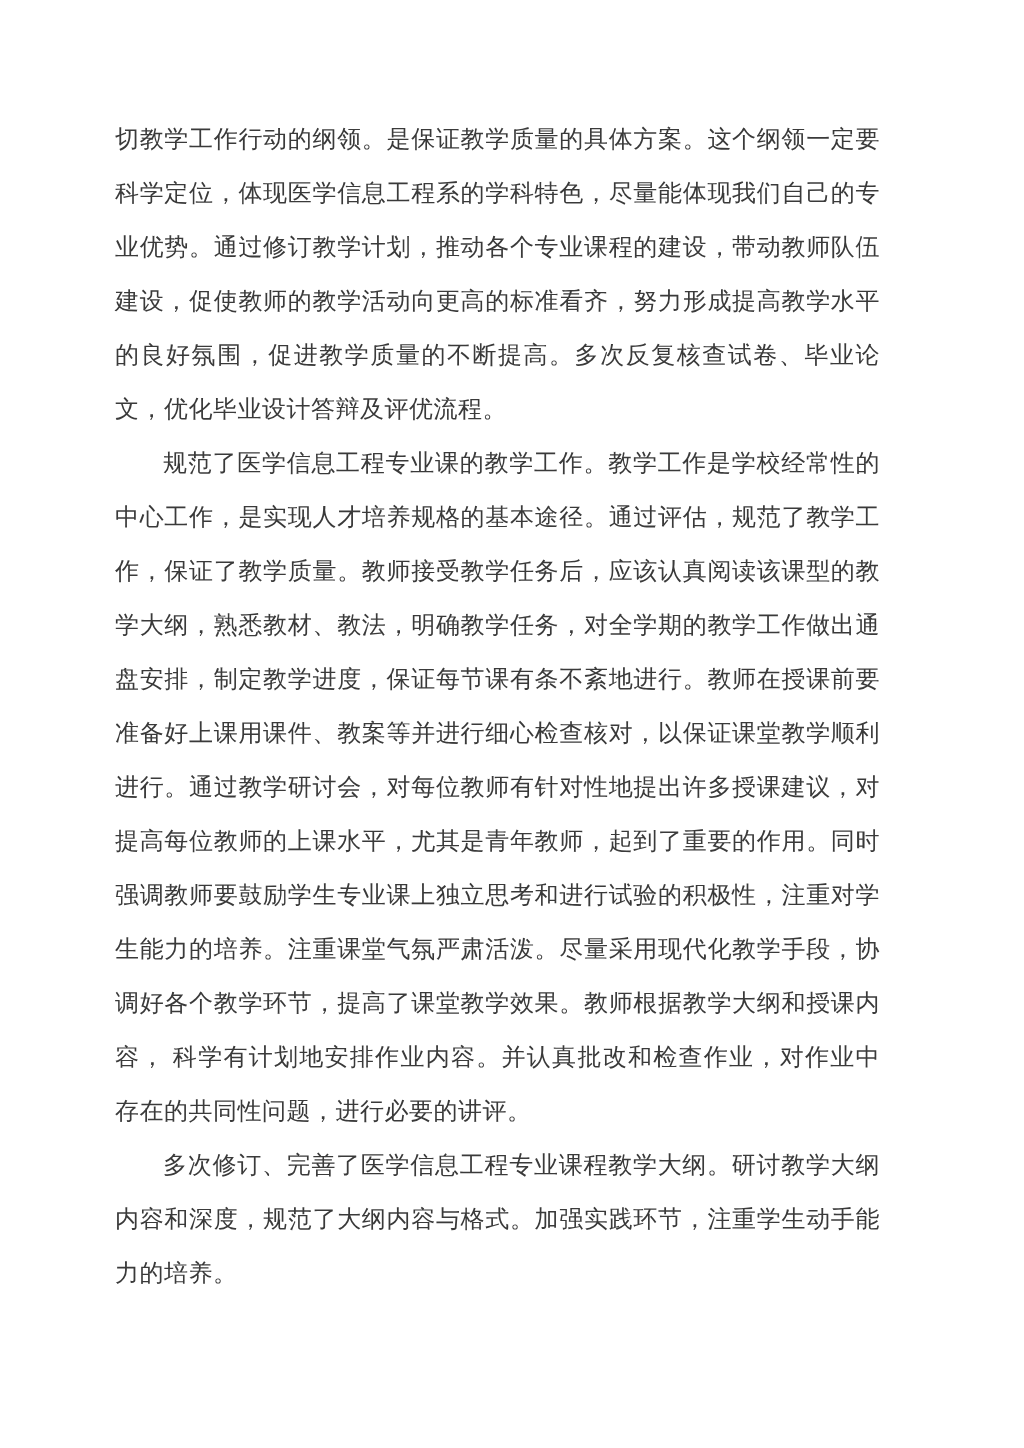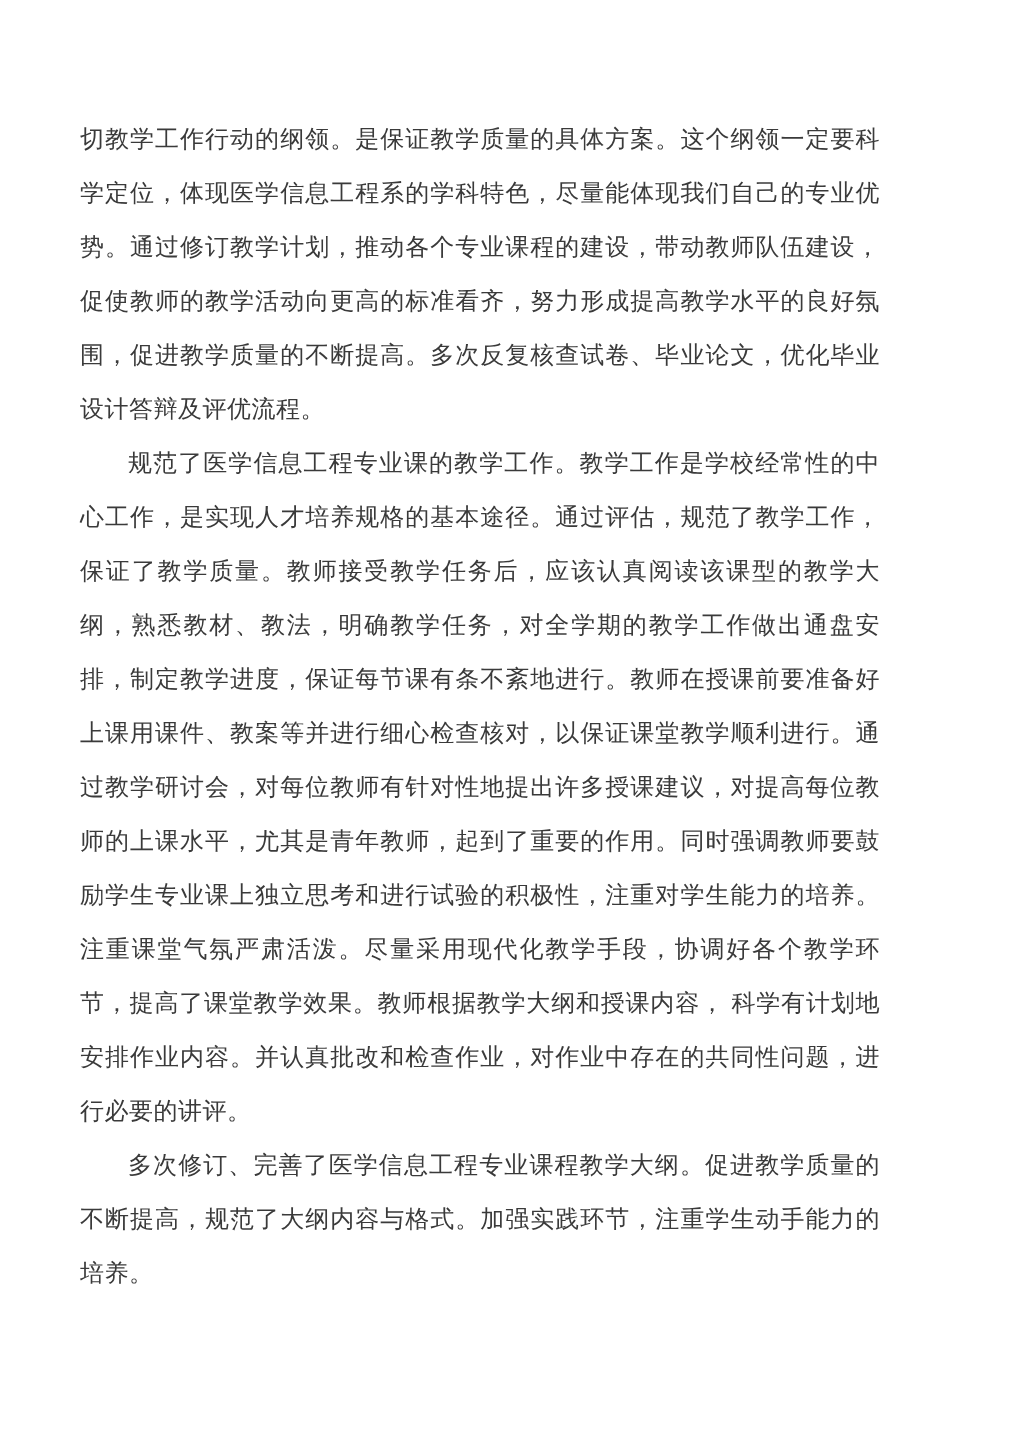--- a/index.html
+++ b/index.html
@@ -6,21 +6,21 @@
     margin: 0;
     padding: 0;
     background: #ffffff;
   }
   .page {
     position: relative;
     box-sizing: border-box;
     width: 1024px;
     height: 1448px;
     background: #ffffff;
-    padding: 112px 144px 0 80px;
+    padding: 112px 144px 0 115px;
     overflow: hidden;
   }
   .para {
     margin: 0;
     font-family: "Liberation Serif", "DejaVu Serif", serif;
     font-size: 24px;
     line-height: 54px;
     letter-spacing: 0.5px;
     color: #3a3a3a;
     text-align: justify;
@@ -30,14 +30,14 @@
   .para.indented {
     text-indent: 2em;
   }
 </style>
 </head>
 <body>
 
 <div class="page">
   <p class="para">切教学工作行动的纲领。是保证教学质量的具体方案。这个纲领一定要科学定位，体现医学信息工程系的学科特色，尽量能体现我们自己的专业优势。通过修订教学计划，推动各个专业课程的建设，带动教师队伍建设，促使教师的教学活动向更高的标准看齐，努力形成提高教学水平的良好氛围，促进教学质量的不断提高。多次反复核查试卷、毕业论文，优化毕业设计答辩及评优流程。</p>
   <p class="para indented">规范了医学信息工程专业课的教学工作。教学工作是学校经常性的中心工作，是实现人才培养规格的基本途径。通过评估，规范了教学工作，保证了教学质量。教师接受教学任务后，应该认真阅读该课型的教学大纲，熟悉教材、教法，明确教学任务，对全学期的教学工作做出通盘安排，制定教学进度，保证每节课有条不紊地进行。教师在授课前要准备好上课用课件、教案等并进行细心检查核对，以保证课堂教学顺利进行。通过教学研讨会，对每位教师有针对性地提出许多授课建议，对提高每位教师的上课水平，尤其是青年教师，起到了重要的作用。同时强调教师要鼓励学生专业课上独立思考和进行试验的积极性，注重对学生能力的培养。注重课堂气氛严肃活泼。尽量采用现代化教学手段，协调好各个教学环节，提高了课堂教学效果。教师根据教学大纲和授课内容， 科学有计划地安排作业内容。并认真批改和检查作业，对作业中存在的共同性问题，进行必要的讲评。</p>
-  <p class="para indented">多次修订、完善了医学信息工程专业课程教学大纲。促进教学质量的不断提高，规范了大纲内容与格式。加强实践环节，注重学生动手能力的培养。</p>
+  <p class="para indented">多次修订、完善了医学信息工程专业课程教学大纲。研讨教学大纲内容和深度，规范了大纲内容与格式。加强实践环节，注重学生动手能力的培养。</p>
 </div>
 
 </body></html>

